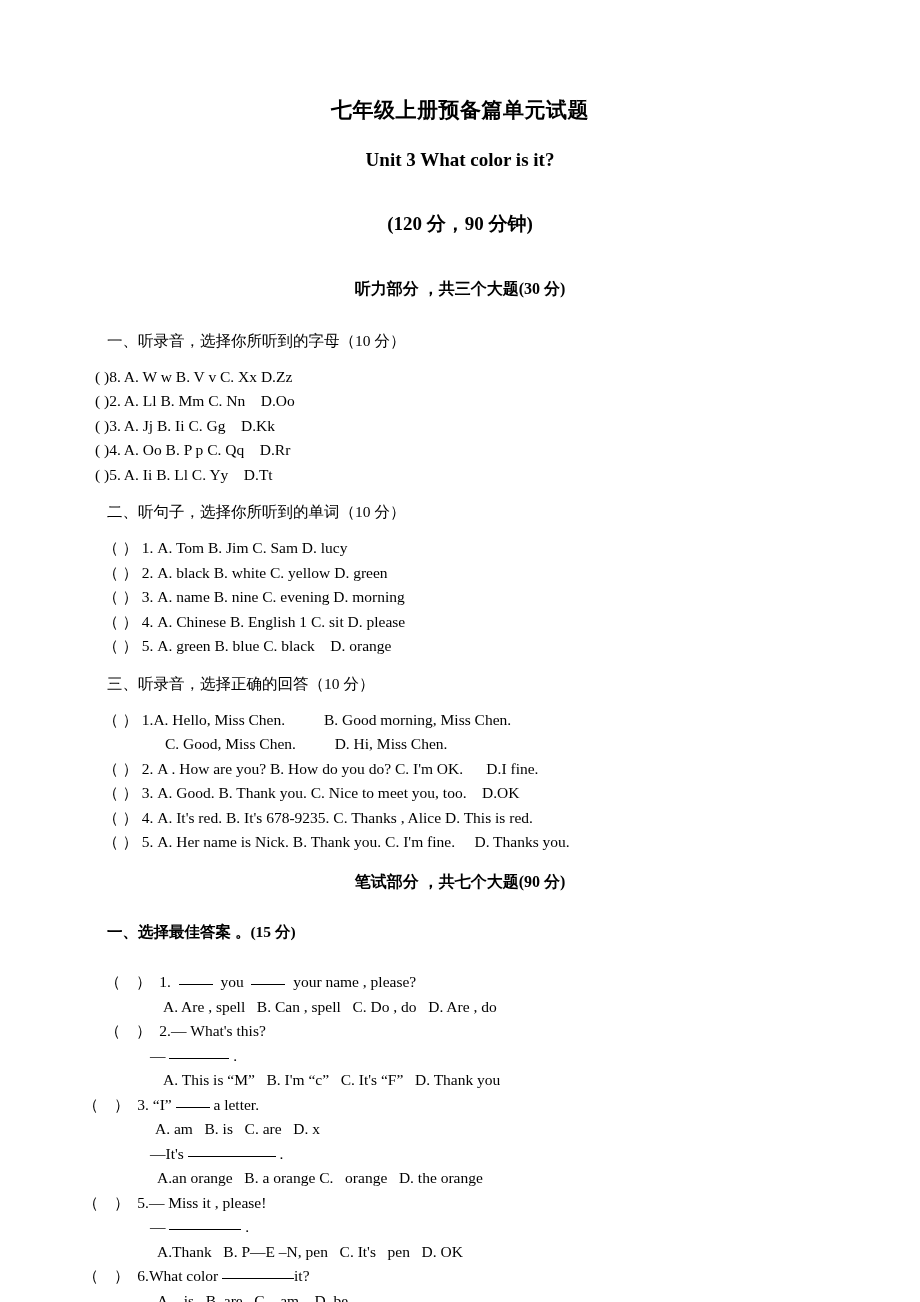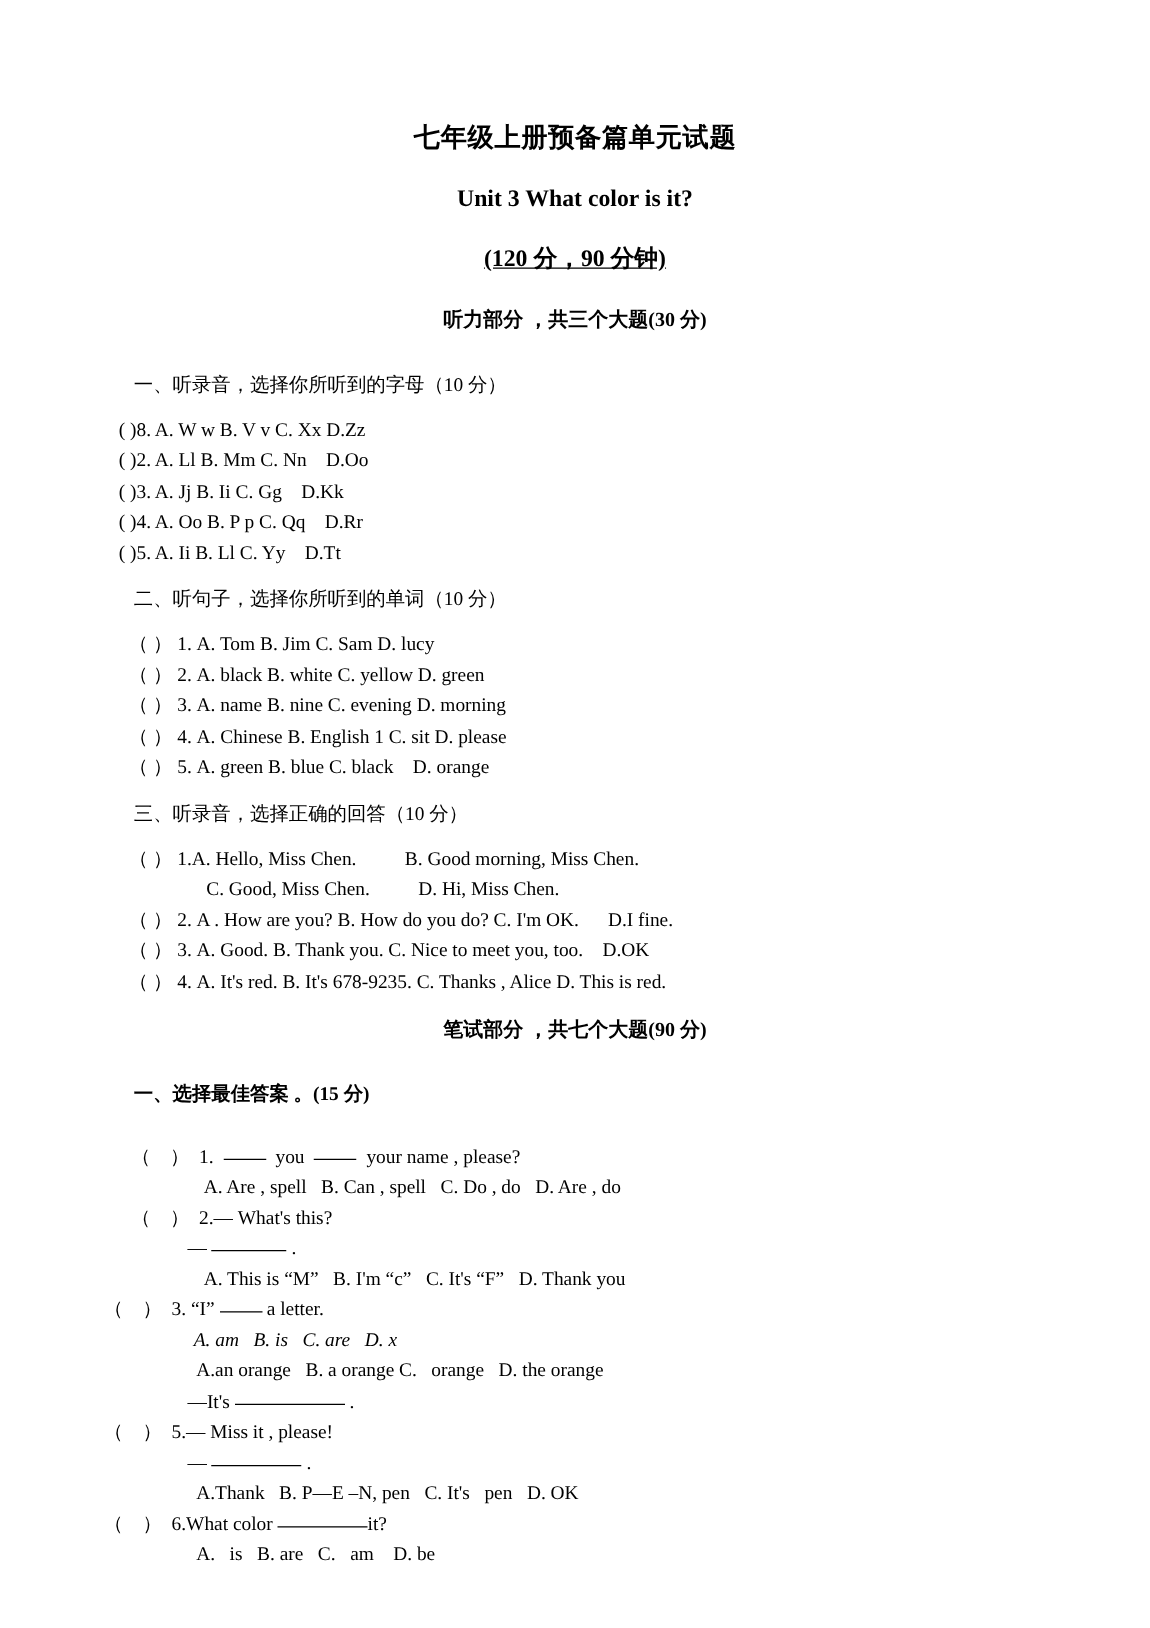--- a/index.html
+++ b/index.html
@@ -38,24 +38,23 @@
     font-size: 19px;
     font-weight: bold;
     margin: 0;
     padding-top: 26px;
     line-height: 1.2;
   }
   .score-title {
     text-align: center;
     font-size: 19px;
     font-weight: bold;
-    margin: 0;
+    margin: 16px;
     padding-top: 25px;
     line-height: 1.2;
-    text-decoration: underline;
   }
 
   
   .part-header {
     text-align: center;
     font-size: 16px;
     font-weight: bold;
     margin: 0;
     line-height: 1.2;
   }
@@ -87,21 +86,21 @@
   .q-line.indent1 { padding-left: 8px; }
   .q-line.indent4 { padding-left: 70px; }
 
   .mc-block { padding-top: 14px; }
   .mc-line {
     font-size: 15.5px;
     line-height: 24.5px;
     margin: 0;
     white-space: pre;
   }
-  .mc-line.opt { padding-left: 60px; font-style: italic; }
+  .mc-line.opt { padding-left: 60px; }
   .mc-line.opt-wide { padding-left: 68px; font-family: Liberation Serif, serif; }
   .mc-line.stem-in { padding-left: 10px; }
   .mc-line.stem-out { margin-left: -12px; }
   .mc-line.sub { padding-left: 55px; }
   .mc-line.sub2 { padding-left: 62px; }
 
   .blank-sm {
     display: inline-block;
     width: 34px;
     border-bottom: 1.3px solid #000;
@@ -152,41 +151,42 @@
     <div class="q-line indent1">（ ） 3. A. name B. nine C. evening D. morning</div>
     <div class="q-line indent1">（ ） 4. A. Chinese B. English 1 C. sit D. please</div>
     <div class="q-line indent1">（ ） 5. A. green B. blue C. black    D. orange</div>
 
     <div class="sec-heading">三、听录音，选择正确的回答（10 分）</div>
     <div class="q-line indent1">（ ） 1.A. Hello, Miss Chen.          B. Good morning, Miss Chen.</div>
     <div class="q-line indent4">C. Good, Miss Chen.          D. Hi, Miss Chen.</div>
     <div class="q-line indent1">（ ） 2. A . How are you? B. How do you do? C. I'm OK.      D.I fine.</div>
     <div class="q-line indent1">（ ） 3. A. Good. B. Thank you. C. Nice to meet you, too.    D.OK</div>
     <div class="q-line indent1">（ ） 4. A. It's red. B. It's 678-9235. C. Thanks , Alice D. This is red.</div>
+    <div class="q-line indent1">（ ） 5. A. Her name is Nick. B. Thank you. C. I'm fine.     D. Thanks you.</div>
   </div>
 
   <div class="part-header written">笔试部分 ，共七个大题(90 分)</div>
 
   <div class="content">
     <div class="sec-heading bold">一、选择最佳答案 。(15 分)</div>
 
     <div class="mc-block">
 
       <div class="mc-line stem-in"><span>（    ）  1.</span><span>  </span><span class="blank-sm"></span><span>  you  </span><span class="blank-sm"></span><span>  your name , please?</span></div>
       <div class="mc-line opt-wide">A. Are , spell   B. Can , spell   C. Do , do   D. Are , do</div>
 
       <div class="mc-line stem-in"><span>（    ）  2.</span><span>— What's this?</span></div>
       <div class="mc-line sub">—&nbsp;<span class="blank-md"></span>&nbsp;.</div>
       <div class="mc-line opt-wide">A. This is “M”   B. I'm “c”   C. It's “F”   D. Thank you</div>
 
       <div class="mc-line stem-out"><span>（    ）  3.</span><span> “I” </span><span class="blank-sm"></span><span> a letter.</span></div>
       <div class="mc-line opt">A. am   B. is   C. are   D. x</div>
 
+      <div class="mc-line sub">—It's&nbsp;<span class="blank-lg"></span>&nbsp;.</div>
       <div class="mc-line sub2">A.an orange   B. a orange C.   orange   D. the orange</div>
-      <div class="mc-line sub">—It's&nbsp;<span class="blank-lg"></span>&nbsp;.</div>
 
       <div class="mc-line stem-out"><span>（    ）  5.</span><span>— Miss it , please!</span></div>
       <div class="mc-line sub">—&nbsp;<span class="blank-xl"></span>&nbsp;.</div>
       <div class="mc-line sub2">A.Thank   B. P—E –N, pen   C. It's   pen   D. OK</div>
 
       <div class="mc-line stem-out"><span>（    ）  6.</span><span>What color </span><span class="blank-xl"></span><span>it?</span></div>
       <div class="mc-line sub2">A.   is   B. are   C.   am    D. be</div>
 
     </div>
   </div>

